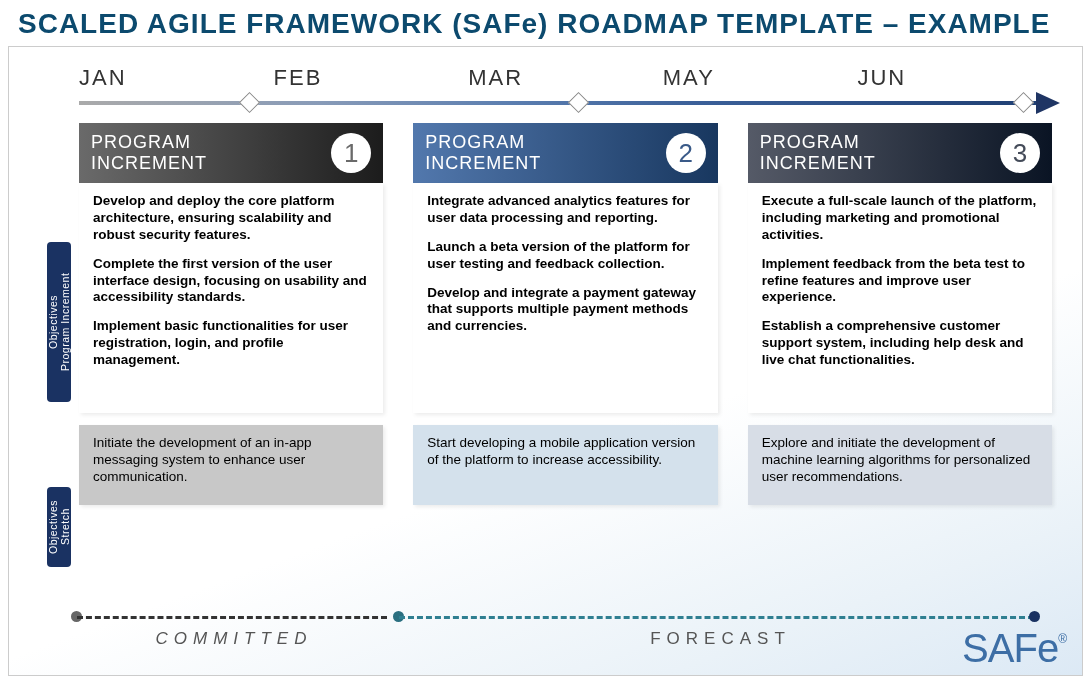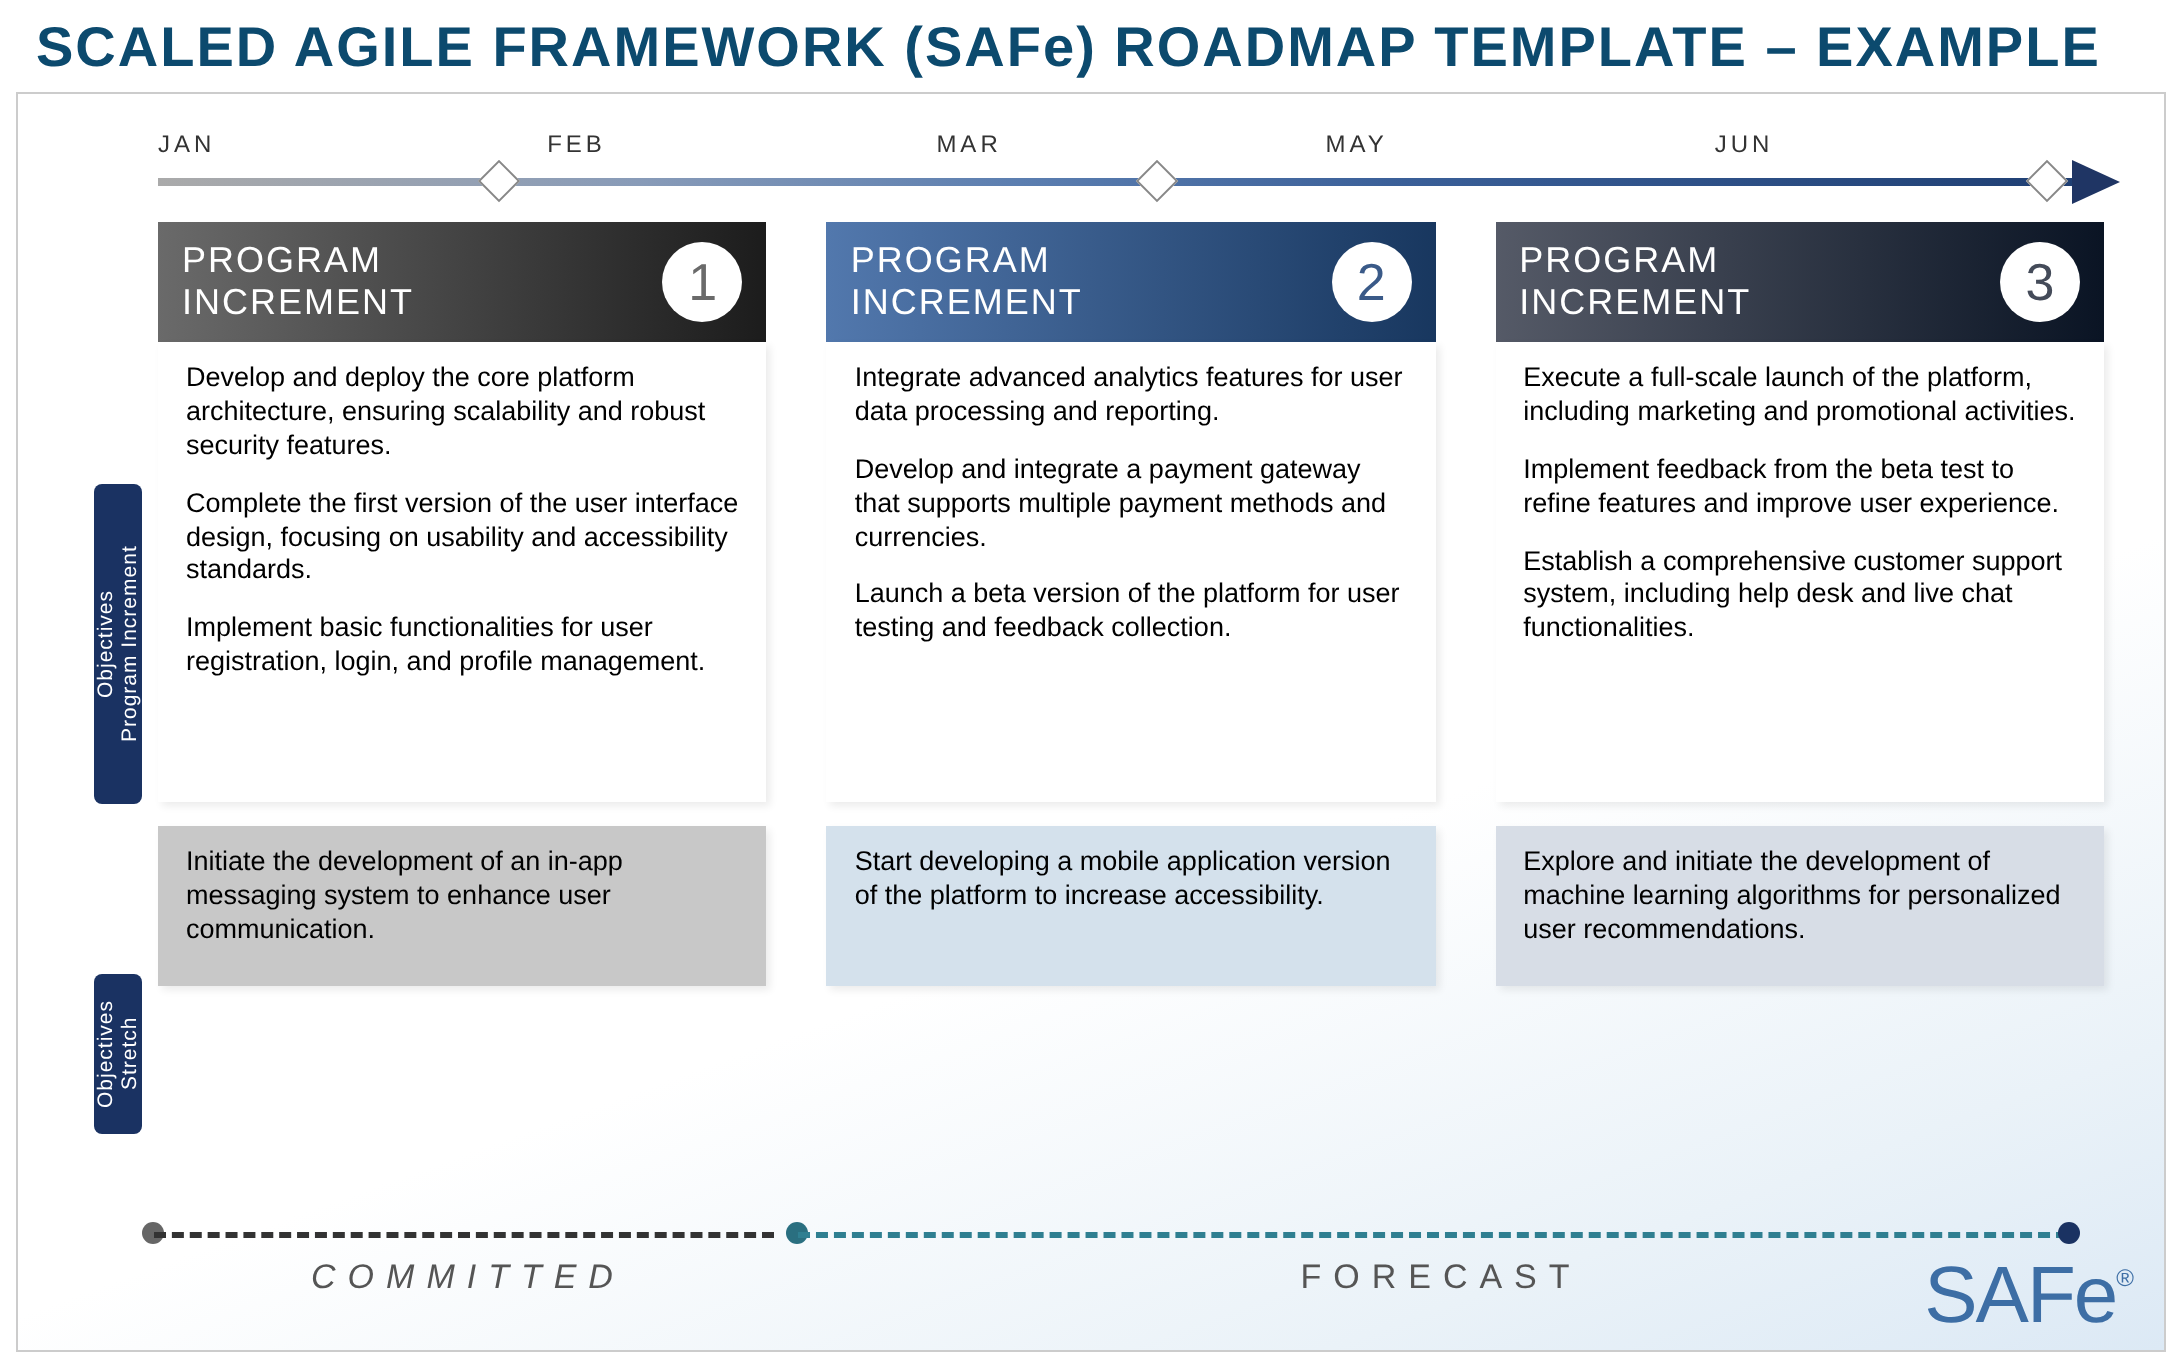--- a/index.html
+++ b/index.html
@@ -21,21 +21,21 @@
   background: linear-gradient(160deg, #fff 0%, #fff 60%, #eaf2f8 85%, #dce9f5 100%);
   overflow: hidden;
 }
 
 .months {
   display: flex;
   padding: 18px 30px 0 70px;
 }
 .month {
   flex: 1;
-  font-size: 12px;
+  font-size: 22px;
   letter-spacing: 2px;
   color: #333;
   text-align: left;
 }
 
 .timeline-arrow {
   position: relative;
   height: 30px;
   margin: -2px 20px 0 70px;
 }
@@ -98,21 +98,21 @@
 .h3 { background: linear-gradient(90deg, #555a67, #0a1424); }
 .h3 .pi-num { color: #444b59; }
 
 .objectives {
   background: #fff;
   padding: 10px 14px;
   font-size: 13.5px;
   height: 230px;
   box-shadow: 2px 2px 4px rgba(0,0,0,.08);
 }
-.objectives p { margin-bottom: 12px; line-height: 1.25; }
+.objectives p { margin-bottom: 12px; line-height: 1.25; font-weight: bold; }
 
 .stretch {
   margin-top: 12px;
   padding: 10px 14px;
   font-size: 13.5px;
   height: 80px;
   line-height: 1.25;
   box-shadow: 2px 2px 4px rgba(0,0,0,.08);
 }
 .s1 { background: #c8c8c8; }
@@ -223,22 +223,22 @@
       <div class="stretch s1">Initiate the development of an in-app messaging system to enhance user communication.</div>
     </div>
 
     <div class="col">
       <div class="pi-header h2">
         <div class="pi-header-title"><span>PROGRAM<br>INCREMENT</span></div>
         <div class="pi-num">2</div>
       </div>
       <div class="objectives">
         <p>Integrate advanced analytics features for user data processing and reporting.</p>
+        <p>Launch a beta version of the platform for user testing and feedback collection.</p>
         <p>Develop and integrate a payment gateway that supports multiple payment methods and currencies.</p>
-        <p>Launch a beta version of the platform for user testing and feedback collection.</p>
       </div>
       <div class="stretch s2">Start developing a mobile application version of the platform to increase accessibility.</div>
     </div>
 
     <div class="col">
       <div class="pi-header h3">
         <div class="pi-header-title"><span>PROGRAM<br>INCREMENT</span></div>
         <div class="pi-num">3</div>
       </div>
       <div class="objectives">

